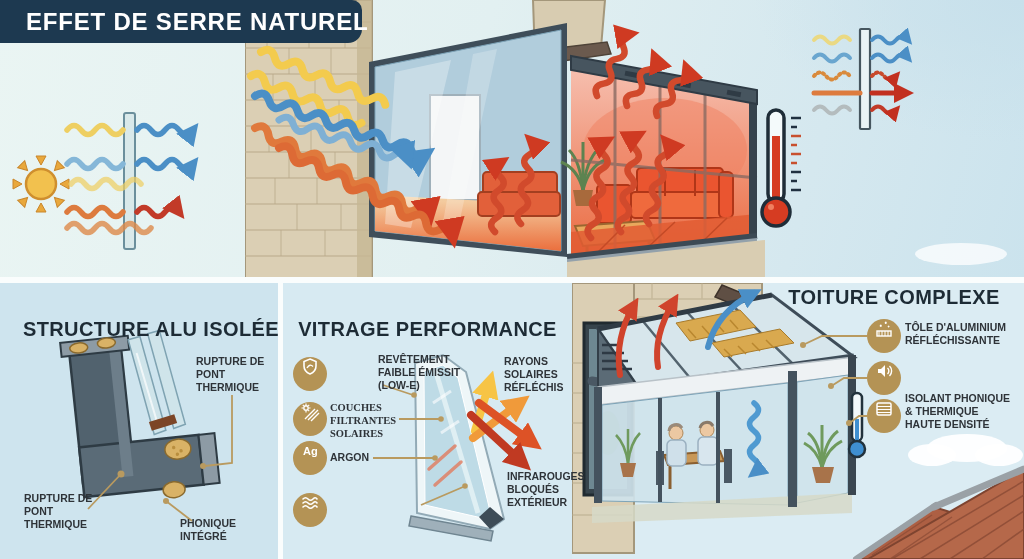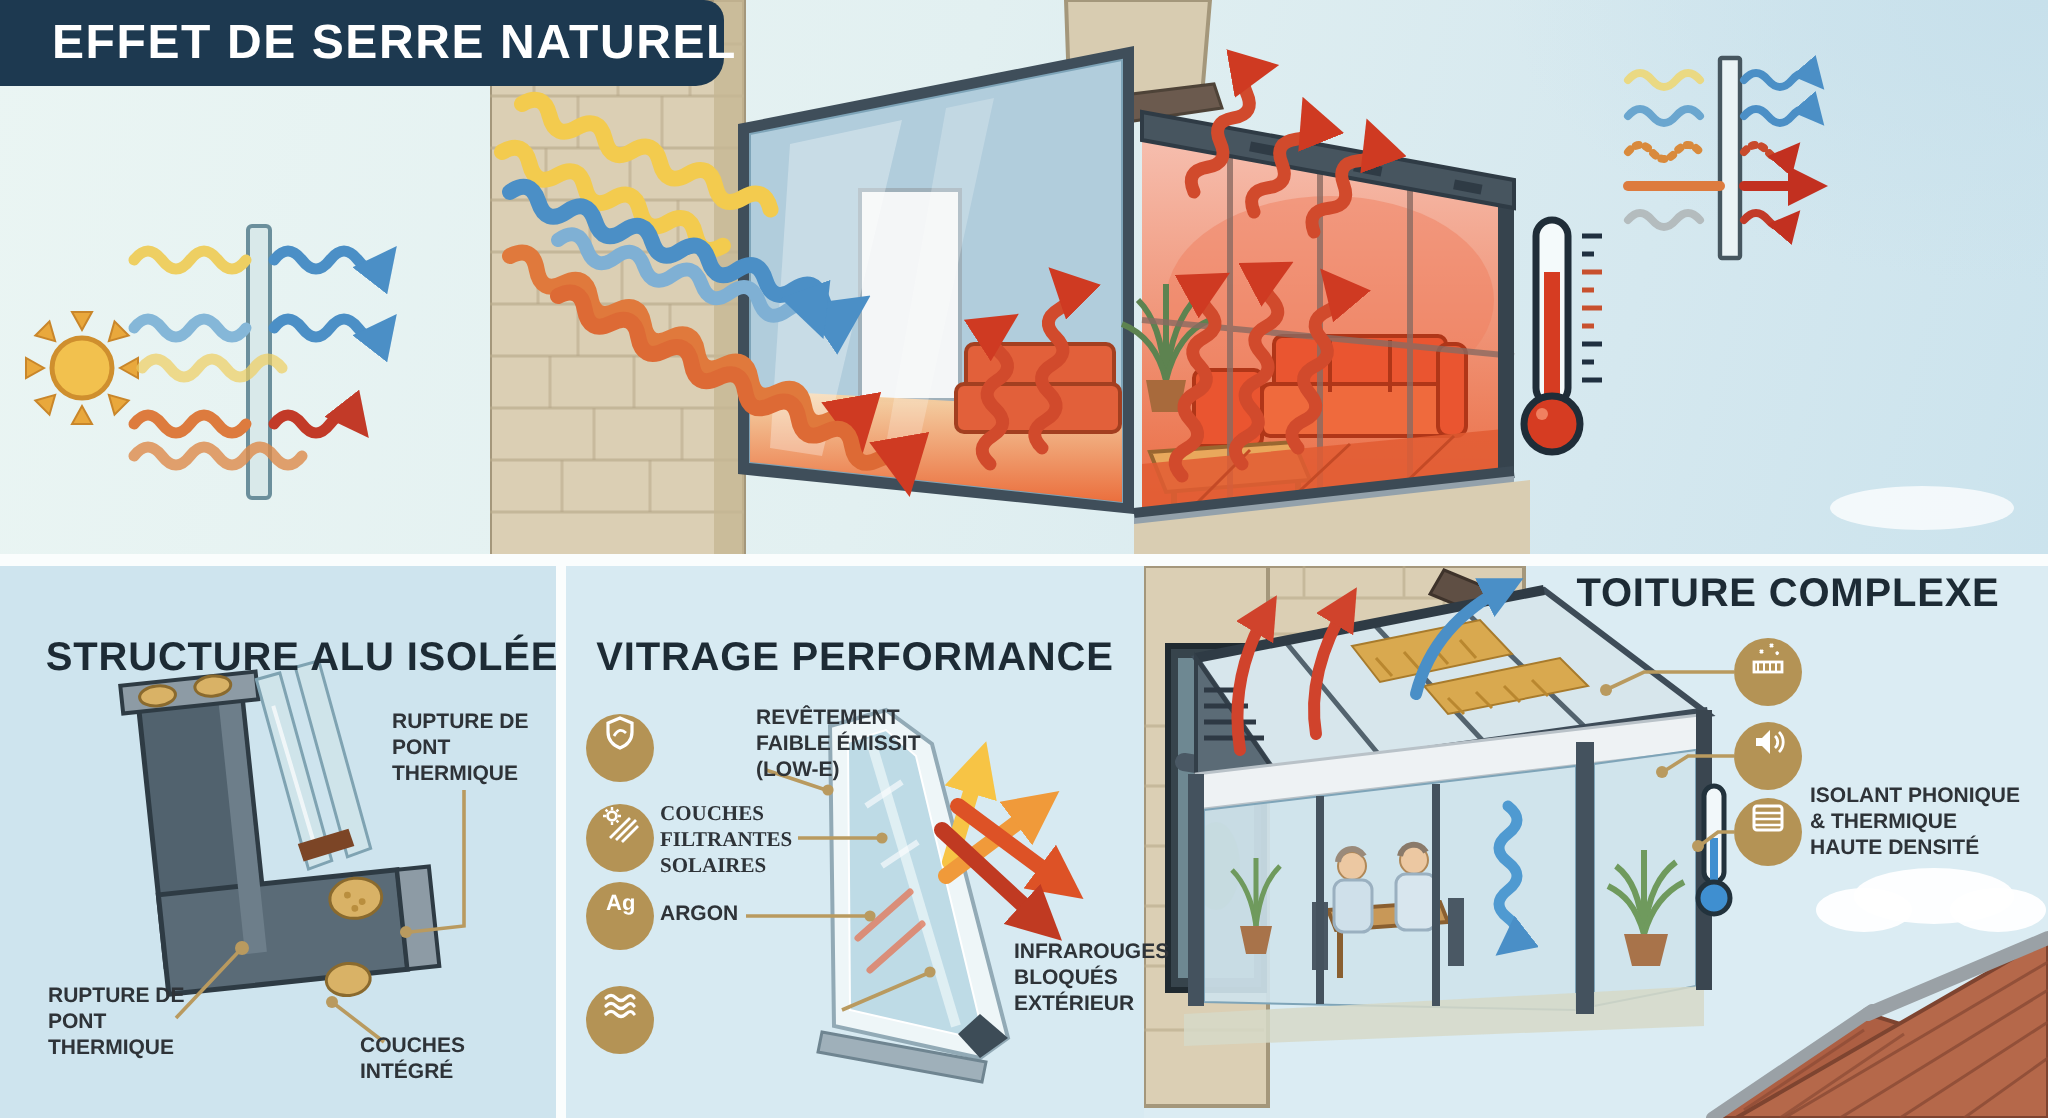--- a/index.html
+++ b/index.html
@@ -268,21 +268,21 @@
       <path d="M166 218L192 238"></path>
     </g>
     <g fill="#b99a5f">
       <circle cx="203" cy="183" r="3"></circle>
         <circle cx="121" cy="191" r="3.5"></circle>
         <circle cx="166" cy="218" r="3"></circle>
     </g>
   </svg>
   <div class="abs label" style="left:196px;top:355px;width:72px;">RUPTURE DE PONT THERMIQUE</div>
   <div class="abs label" style="left:24px;top:492px;width:72px;">RUPTURE DE PONT THERMIQUE</div>
-  <div class="abs label" style="left:180px;top:517px;width:70px;">COUCHES INTÉGRÉ</div>
+  <div class="abs label" style="left:180px;top:517px;width:70px;">PHONIQUE INTÉGRÉ</div>
 
   <div class="abs ptitle" style="left:295px;top:318px;width:265px;">VITRAGE PERFORMANCE</div>
   <svg class="abs illus" style="left:283px;top:283px;" width="300" height="276" viewBox="0 0 300 276">
     <defs>
       <marker id="myel" viewBox="0 0 10 10" refX="6" refY="5" markerWidth="3.4" markerHeight="3.4" orient="auto">
           <path d="M0 0L10 5L0 10z" fill="#f7c445"></path>
         </marker>
       <marker id="morg" viewBox="0 0 10 10" refX="6" refY="5" markerWidth="3.4" markerHeight="3.4" orient="auto">
           <path d="M0 0L10 5L0 10z" fill="#f09a3a"></path>
         </marker>
@@ -342,20 +342,21 @@
         <g fill="none" stroke="#fff" stroke-width="1.6" stroke-linecap="round">
           <path d="M3 6q2.5 -2.5 5 0t5 0t4 0"></path>
           <path d="M3 10q2.5 -2.5 5 0t5 0t4 0"></path>
           <path d="M3 14q2.5 -2.5 5 0t5 0t4 0"></path>
         </g>
       </svg>
   </div>
   <div class="abs label" style="left:330px;top:353px;width:92px;margin-left:48px;">REVÊTEMENT FAIBLE ÉMISSIT (LOW-E)</div>
   <div class="abs label" style="left:330px;top:401px;width:80px;font-family:Liberation Serif, serif;">COUCHES FILTRANTES SOLAIRES</div>
   <div class="abs label" style="left:330px;top:451px;width:80px;">ARGON</div>
+  <div class="abs label" style="left:504px;top:355px;width:78px;">RAYONS SOLAIRES RÉFLÉCHIS</div>
   <div class="abs label" style="left:507px;top:470px;width:95px;">INFRAROUGES BLOQUÉS EXTÉRIEUR</div>
 
   <svg class="abs illus" style="left:572px;top:283px;" width="452" height="276" viewBox="0 0 452 276">
     <defs>
       <marker id="sr" viewBox="0 0 10 10" refX="6" refY="5" markerWidth="3.6" markerHeight="3.6" orient="auto">
           <path d="M0 0L10 5L0 10z" fill="#d0432c"></path>
         </marker>
       <marker id="sb" viewBox="0 0 10 10" refX="6" refY="5" markerWidth="3.6" markerHeight="3.6" orient="auto">
           <path d="M0 0L10 5L0 10z" fill="#4a8fc7"></path>
         </marker>
@@ -466,15 +467,16 @@
         <polygon points="4,8 7,8 11,4 11,16 7,12 4,12" fill="#fff"></polygon>
         <path d="M13.5 7a4 4 0 0 1 0 6M15.5 5a7 7 0 0 1 0 10" fill="none" stroke="#fff" stroke-width="1.4"></path>
       </svg>
   </div>
   <div class="abs gold-ic" style="left:867px;top:399px;">
     <svg width="20" height="20" viewBox="0 0 20 20">
         <rect x="3" y="4" width="14" height="12" rx="1.5" fill="none" stroke="#fff" stroke-width="1.5"></rect>
         <path d="M3 7.5h14M3 10.5h14M3 13.5h14" stroke="#fff" stroke-width="1.2"></path>
       </svg>
   </div>
+  <div class="abs label" style="left:905px;top:321px;width:120px;">TÔLE D'ALUMINIUM RÉFLÉCHISSANTE</div>
   <div class="abs label" style="left:905px;top:375px;width:112px;margin-top:17px;">ISOLANT PHONIQUE &amp; THERMIQUE HAUTE DENSITÉ</div>
 
 </div>
 
 </body></html>

